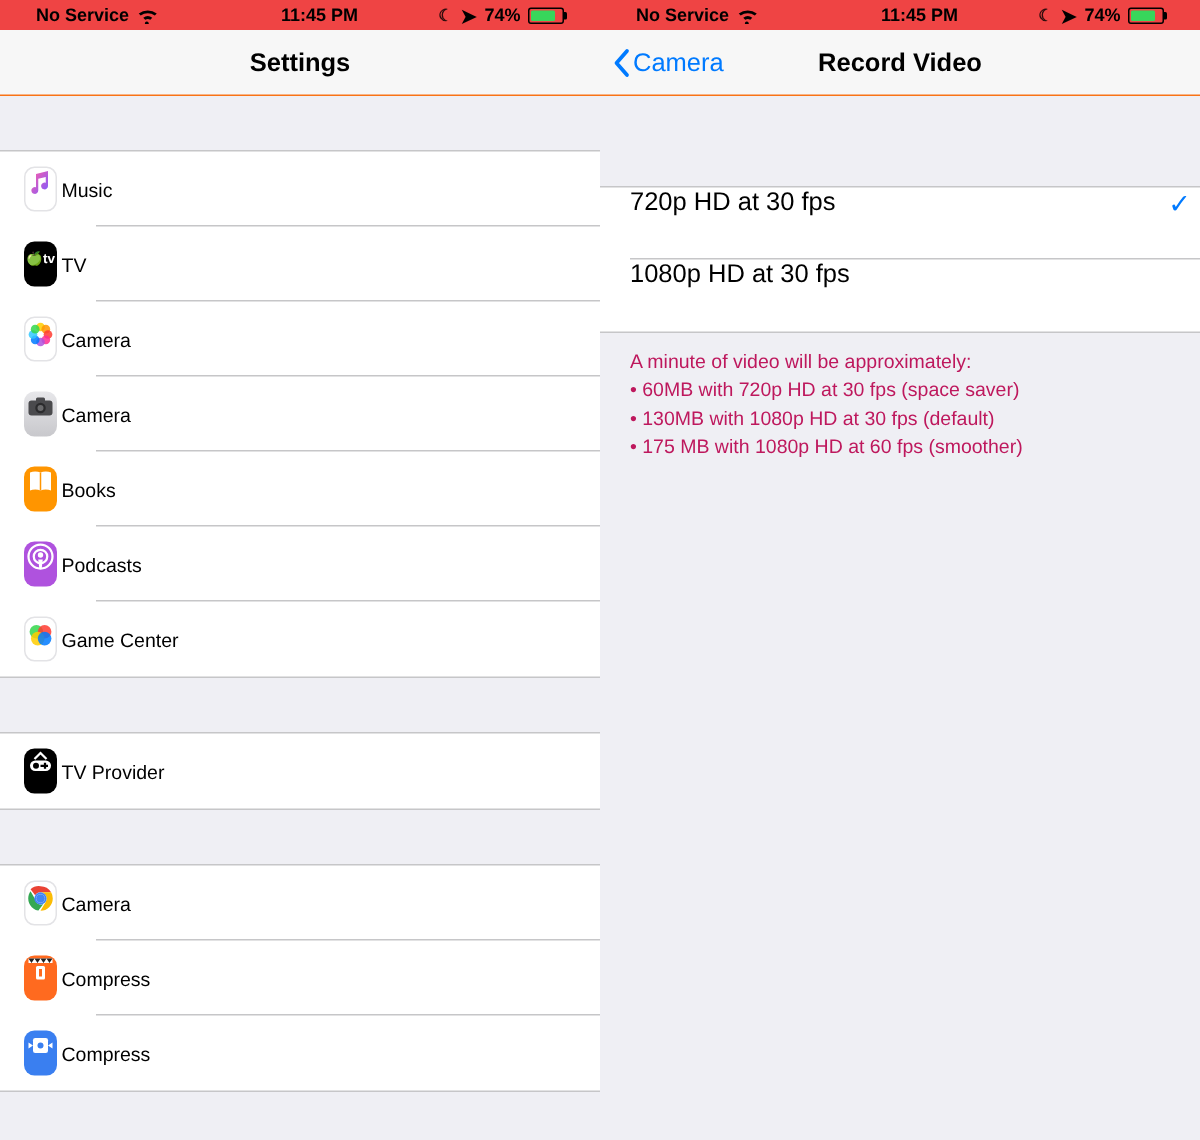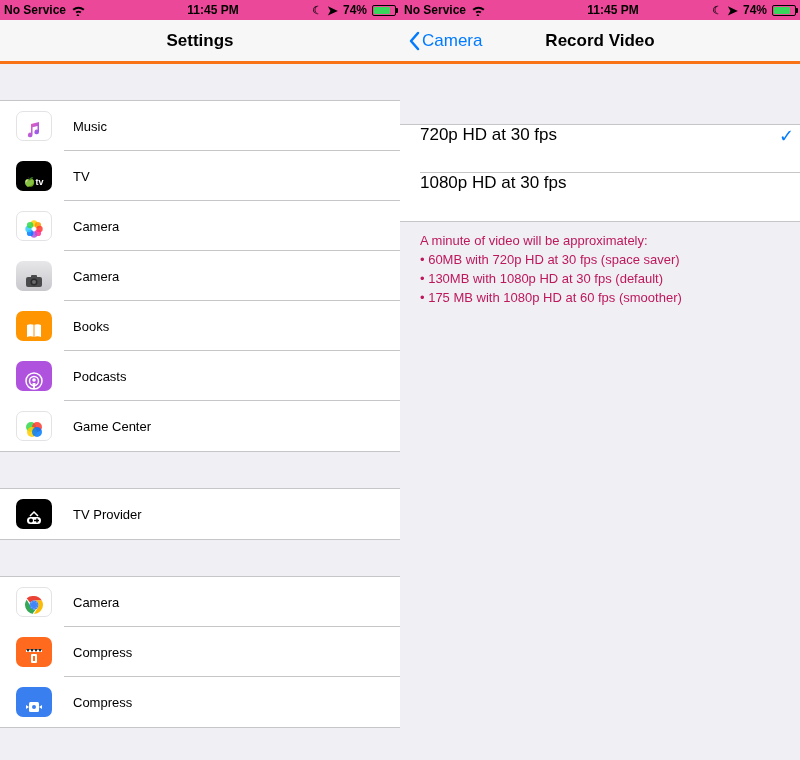--- a/index.html
+++ b/index.html
@@ -1,44 +1,44 @@
 <!DOCTYPE html>
 <html><head>
 <meta charset="utf-8">
 <style>
   * { margin:0; padding:0; box-sizing:border-box; font-family:-apple-system,"Helvetica Neue",Arial,sans-serif; }
   body { width:800px; height:760px; background:#efeff4; overflow:hidden; display:flex; }
   .pane { width:400px; height:760px; position:relative; background:#efeff4; overflow:hidden; }
   .pane + .pane { border-left:none; }
 
   
-  .status-bar { height:20px; display:flex; align-items:center; justify-content:space-between; padding:0 4px; font-size:12px; font-weight:600; color:#000; background:#ec4899; }
+  .status-bar { height:20px; display:flex; align-items:center; justify-content:space-between; padding:0 24px; font-size:12px; font-weight:600; color:#000; background:#ef4444; }
   .status-left, .status-right { display:flex; align-items:center; gap:5px; }
   .status-center { position:absolute; left:50%; transform:translateX(-50%); font-weight:600;margin-left:13px; }
   .moon { font-size:11px; opacity:.8; }
   .loc { font-size:13px; }
   .wifi-ic svg { display:block; }
   .batt-wrap { display:flex; align-items:center; gap:2px; }
   .batt { width:24px; height:11px; border:1px solid #000; border-radius:2px; position:relative; }
   .batt::after { content:""; position:absolute; right:-3px; top:2px; width:2px; height:5px; background:#000; border-radius:0 1px 1px 0; }
   .batt-fill { position:absolute; left:1px; top:1px; bottom:1px; width:72%; background:#38d65b; border-radius:1px; }
 
   
-  .nav { height:44px; background:#f7f7f7; border-bottom:3px solid #f97316; display:flex; align-items:center; justify-content:center; position:relative; }
+  .nav { height:44px; background:#f7f7f7; border-bottom:1px solid #f97316; display:flex; align-items:center; justify-content:center; position:relative; }
   .nav-title { font-size:17px; font-weight:700; color:#000; }
   .back-btn { position:absolute; left:8px; display:flex; align-items:center; color:#007aff; font-size:17px; }
   .back-btn svg { margin-right:2px; }
   .spacer-gap { height:36px; background:#efeff4; }
 
   
   .group { background:#fff; border-top:1px solid #c6c6c8; border-bottom:1px solid #c6c6c8; }
   .cell { display:flex; align-items:center; height:50px; padding-left:16px; position:relative; }
   .cell .sep { position:absolute; left:64px; right:0; bottom:0; height:1px; background:#c6c6c8; }
   .cell:last-child .sep { display:none; }
-  .app-icon { width:36px; height:30px; border-radius:7px; margin-right:21px; display:flex; align-items:flex-end; justify-content:center; font-size:16px; color:#fff; }
+  .app-icon { width:22px; height:30px; border-radius:7px; margin-right:3px; display:flex; align-items:flex-start; justify-content:center; font-size:16px; color:#fff; }
   .cell-label { font-size:13px; color:#000; }
   .gap { height:36px; }
 
   
   .opt-group { background:#fff; border-top:1px solid #c6c6c8; border-bottom:1px solid #c6c6c8; }
   .opt-cell { display:flex; align-items:flex-start; height:48px; padding-left:20px; position:relative; font-size:17px; color:#000; }
   .opt-sep { position:absolute; left:20px; right:0; bottom:0; height:1px; background:#c6c6c8; }
   .opt-cell:last-child .opt-sep { display:none; }
   .check { position:absolute; right:6px; color:#007aff; font-size:18px; }
   .footer { padding:10px 20px; font-size:13px; color:#be185d; line-height:1.45; }

